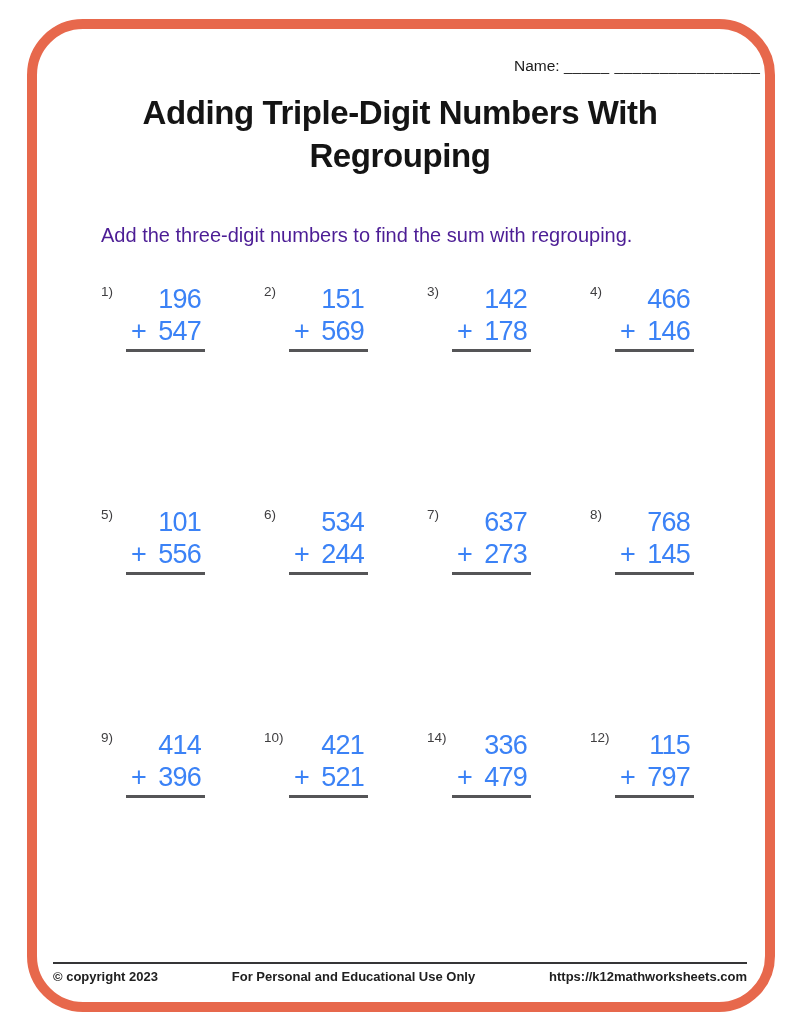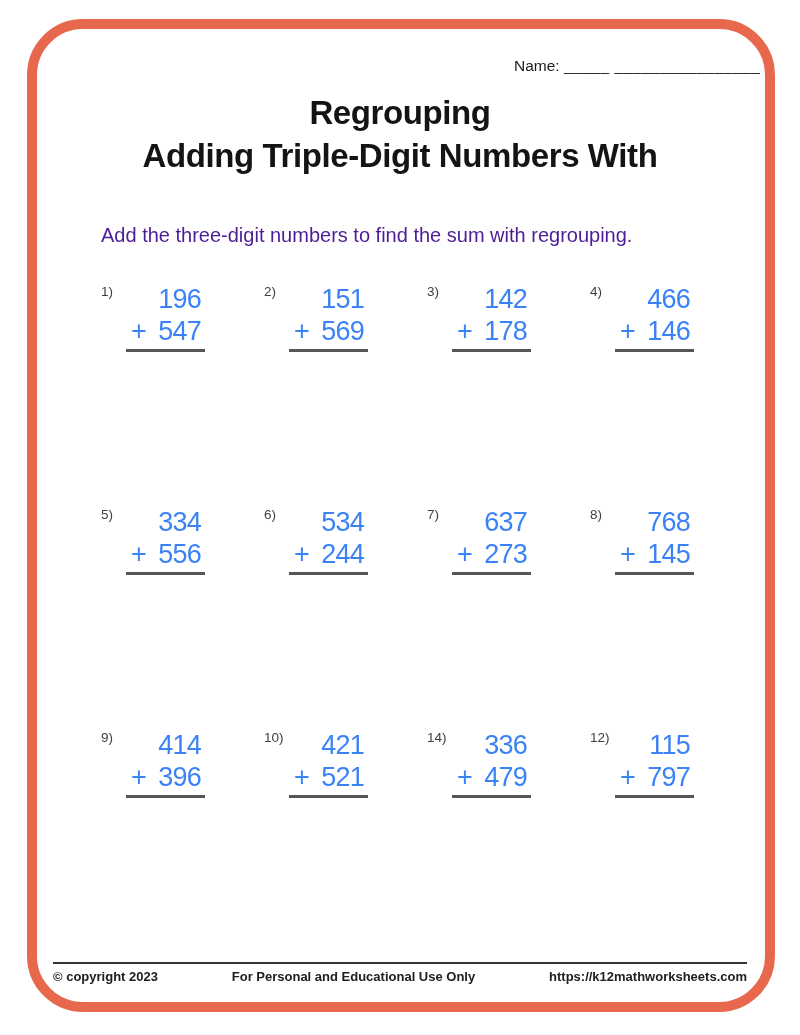--- a/index.html
+++ b/index.html
@@ -107,22 +107,22 @@
   }
 </style>
 </head>
 <body>
 
 <div class="frame" style="border-color: rgb(231, 104, 76);"></div>
 
 <div class="name-row"><span>Name:</span><span> </span><span class="blank">_____ ________________</span></div>
 
 <div class="title">
+  <div>Adding Triple-Digit Numbers With</div>
   <div>Regrouping</div>
-  <div>Adding Triple-Digit Numbers With</div>
 </div>
 
 <div class="instruction">Add the three-digit numbers to find the sum with regrouping.</div>
 
 <div class="problems">
 
   <div class="problem">
     <span class="pnum">1)</span>
     <div class="work">
       <div class="addend addend-top">196</div>
@@ -166,21 +166,21 @@
         <span class="plus">+</span>
         <span>146</span>
       </div>
       <div class="answer-line"></div>
     </div>
   </div>
 
   <div class="problem">
     <span class="pnum">5)</span>
     <div class="work">
-      <div class="addend addend-top">334</div>
+      <div class="addend addend-top">101</div>
       <div class="addend addend-bottom">
         <span class="plus">+</span>
         <span>556</span>
       </div>
       <div class="answer-line"></div>
     </div>
   </div>
 
   <div class="problem">
     <span class="pnum">6)</span>

